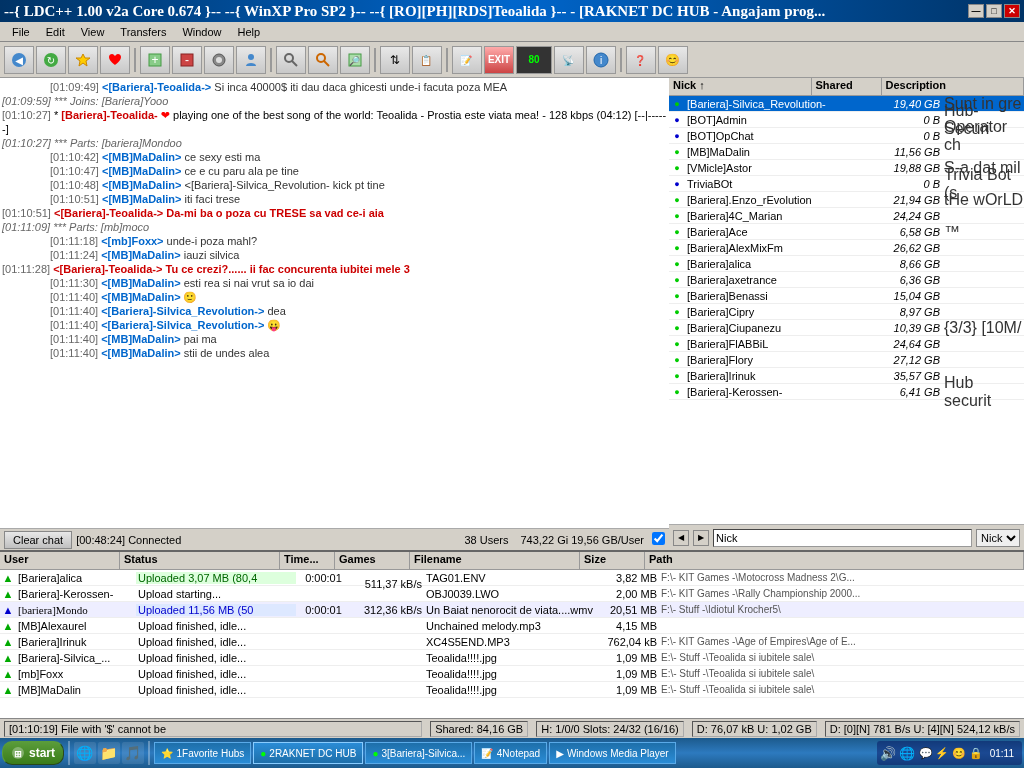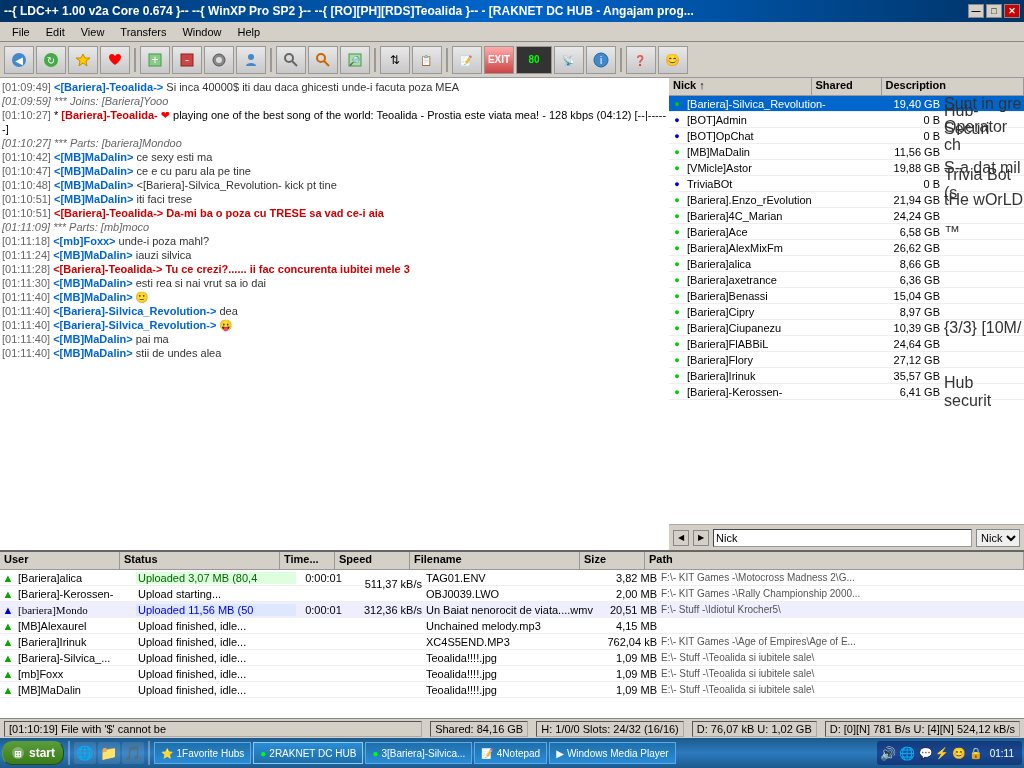--- a/index.html
+++ b/index.html
@@ -96,21 +96,21 @@
       display: flex;
       align-items: center;
       height: 16px;
       border-bottom: 1px solid #eee;
       cursor: pointer;
     }
     .user-row.selected { background: #0066cc; color: white; }
 
     .user-icon { width: 16px; height: 16px; display: flex; align-items: center; justify-content: center; font-size: 9px; }
     .user-name { flex: 1; padding: 0 2px; white-space: nowrap; overflow: hidden; }
-    .user-shared { width: 70px; text-align: right; padding-right: 4px; }
+    .user-shared { width: 70px; text-align: right; padding-right: 4px; font-style: italic; }
     .user-desc { width: 80px; overflow: hidden; font-size: 16px; color: #333; }
 
     
     #nick-area {
       display: flex;
       align-items: center;
       padding: 2px;
       gap: 2px;
     }
     #nick-input {
@@ -257,21 +257,21 @@
       height: 24px;
       background: rgba(0,0,0,0.2);
       border-radius: 3px;
     }
 
     
     ::-webkit-scrollbar { width: 14px; height: 14px; }
     ::-webkit-scrollbar-track { background: #d4d0c8; }
     ::-webkit-scrollbar-thumb { background: #a0a0a0; border: 1px solid #888; }
 
-    .msg-normal { color: #333; }
+    .msg-normal { color: #333; margin-left: 48px; }
     .msg-join { color: #666; font-style: italic; }
 
     #main-wrapper {
       display: flex;
       flex-direction: column;
       height: calc(768px - 22px - 20px - 36px - 30px);
     }
 
     #middle-section {
       display: flex;
@@ -289,21 +289,21 @@
     
     #user-list-scroll {
       flex: 1;
       overflow-y: scroll;
     }
   </style>
 </head>
 <body>
 
 <div id="titlebar">
-  <span style="font-size:12px; overflow:hidden; white-space:nowrap;">--{ LDC++ 1.00 v2a Core 0.674 }--  --{ WinXP Pro SP2 }--  --{ [RO][PH][RDS]Teoalida }-- -  [RAKNET DC HUB  -  Angajam prog...</span>
+  <span style="font-size:15px; overflow:hidden; white-space:nowrap;font-family:Liberation Serif, serif;">--{ LDC++ 1.00 v2a Core 0.674 }--  --{ WinXP Pro SP2 }--  --{ [RO][PH][RDS]Teoalida }-- -  [RAKNET DC HUB  -  Angajam prog...</span>
   <div id="titlebar-buttons">
     <div class="title-btn">—</div>
     <div class="title-btn">□</div>
     <div class="title-btn" style="background:#cc0000;color:white;">✕</div>
   </div>
 </div>
 
 <div id="menubar">
   <span class="menu-item">File</span>
   <span class="menu-item">Edit</span>
@@ -446,20 +446,30 @@
         <div class="msg-normal"><span style="color:#666;">[01:11:24]</span> <span style="color:#0066cc; font-weight:bold;">&lt;[MB]MaDalin&gt;</span> iauzi silvica</div>
         <div><span style="color:#666;">[01:11:28]</span> <span style="color:#cc0000; font-weight:bold;">&lt;[Bariera]-Teoalida-&gt;</span> <span style="color:#cc0000; font-weight:bold;">Tu ce crezi?...... ii fac concurenta iubitei mele 3</span></div>
         <div class="msg-normal"><span style="color:#666;">[01:11:30]</span> <span style="color:#0066cc; font-weight:bold;">&lt;[MB]MaDalin&gt;</span> esti rea si nai vrut sa io dai</div>
         <div class="msg-normal"><span style="color:#666;">[01:11:40]</span> <span style="color:#0066cc; font-weight:bold;">&lt;[MB]MaDalin&gt;</span> 🙂</div>
         <div class="msg-normal"><span style="color:#666;">[01:11:40]</span> <span style="color:#0066cc; font-weight:bold;">&lt;[Bariera]-Silvica_Revolution-&gt;</span> dea</div>
         <div class="msg-normal"><span style="color:#666;">[01:11:40]</span> <span style="color:#0066cc; font-weight:bold;">&lt;[Bariera]-Silvica_Revolution-&gt;</span> 😛</div>
         <div class="msg-normal"><span style="color:#666;">[01:11:40]</span> <span style="color:#0066cc; font-weight:bold;">&lt;[MB]MaDalin&gt;</span> pai ma</div>
         <div class="msg-normal"><span style="color:#666;">[01:11:40]</span> <span style="color:#0066cc; font-weight:bold;">&lt;[MB]MaDalin&gt;</span> stii de undes alea</div>
       </div>
 
+      <div id="chat-action-bar">
+        <button class="chat-btn">Clear chat</button>
+        <span style="font-size:11px;">[00:48:24] Connected</span>
+        <span style="flex:1;"></span>
+        <span style="font-size:11px;">38 Users</span>
+        <span style="font-size:11px; margin-left:8px;">743,22 Gi 19,56 GB/User</span>
+        <div style="margin-left:4px;">
+          <input type="checkbox" checked="" style="margin: 0px;">
+        </div>
+      </div>
     </div>
 
     <div id="user-panel">
 
       <div id="user-list-header">
         <span class="user-col-header" style="flex:1;">Nick ↑</span>
         <span class="user-col-header" style="width:70px;">Shared</span>
         <span class="user-col-header" style="flex:1;">Description</span>
       </div>
 
@@ -591,21 +601,21 @@
       </div>
     </div>
   </div>
 
   <div id="transfer-panel" style="height:168px; background:white; border-top:2px solid #666; flex-direction:column; display:flex;">
 
     <div id="transfer-header" style="display:flex; background:#d4d0c8; height:18px; border-bottom:1px solid #999;">
       <span class="transfer-col" style="width:120px;">User</span>
       <span class="transfer-col" style="width:160px;">Status</span>
       <span class="transfer-col" style="width:55px;">Time...</span>
-      <span class="transfer-col" style="width:75px;">Speed</span>
+      <span class="transfer-col" style="width:75px;">Games</span>
       <span class="transfer-col" style="width:170px;">Filename</span>
       <span class="transfer-col" style="width:65px;">Size</span>
       <span class="transfer-col" style="flex:1;">Path</span>
     </div>
 
     <div id="transfer-list" style="overflow-y:auto; flex:1;">
       <div class="transfer-row">
         <div class="tr-icon" style="color:#00aa00; width:16px; text-align:center;">▲</div>
         <div class="tr-user" style="width:120px; overflow:hidden; white-space:nowrap; padding:0 2px;">[Bariera]alica</div>
         <div class="tr-status uploaded" style="width:160px; overflow:hidden; white-space:nowrap; background:#ddffdd; color:#006600; padding:0 2px;">Uploaded 3,07 MB (80,4</div>

